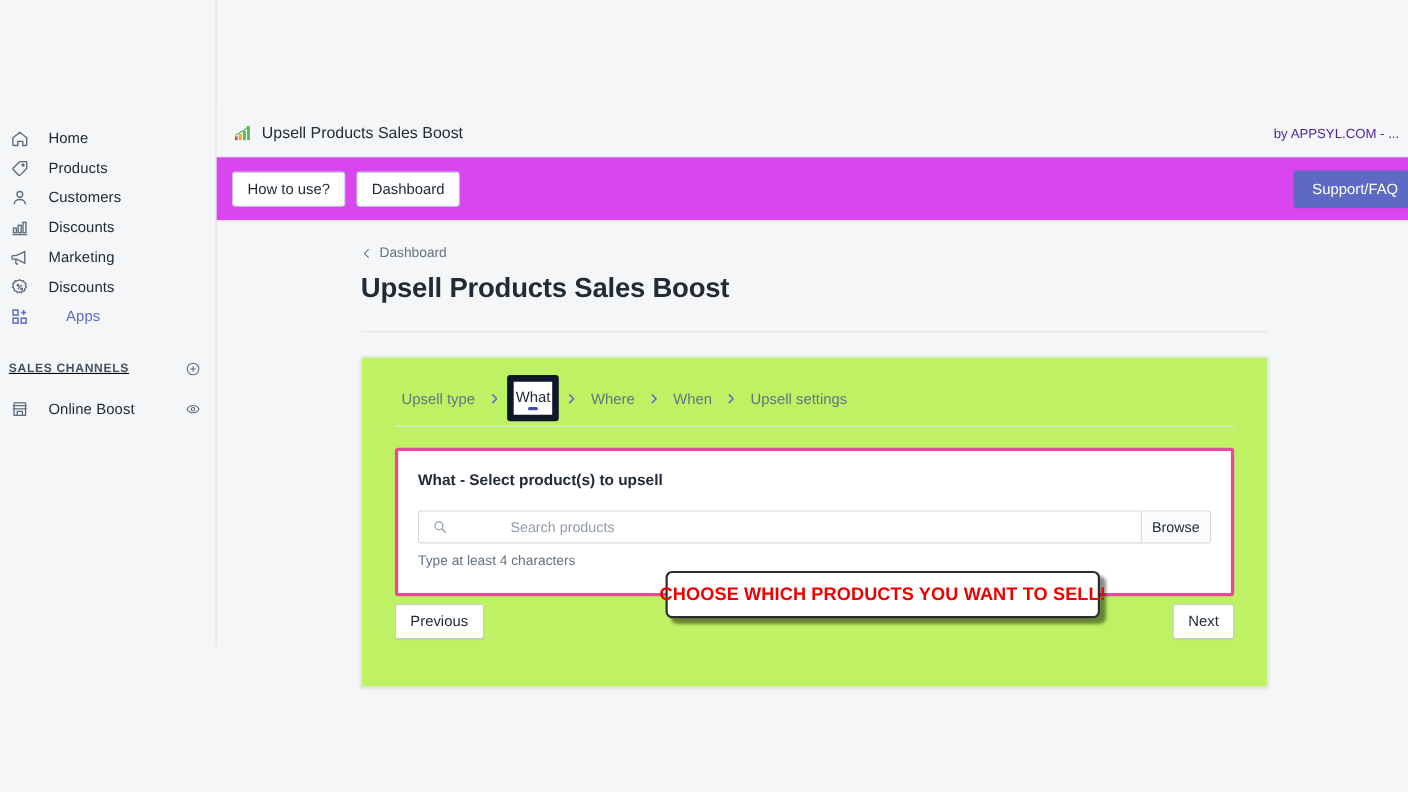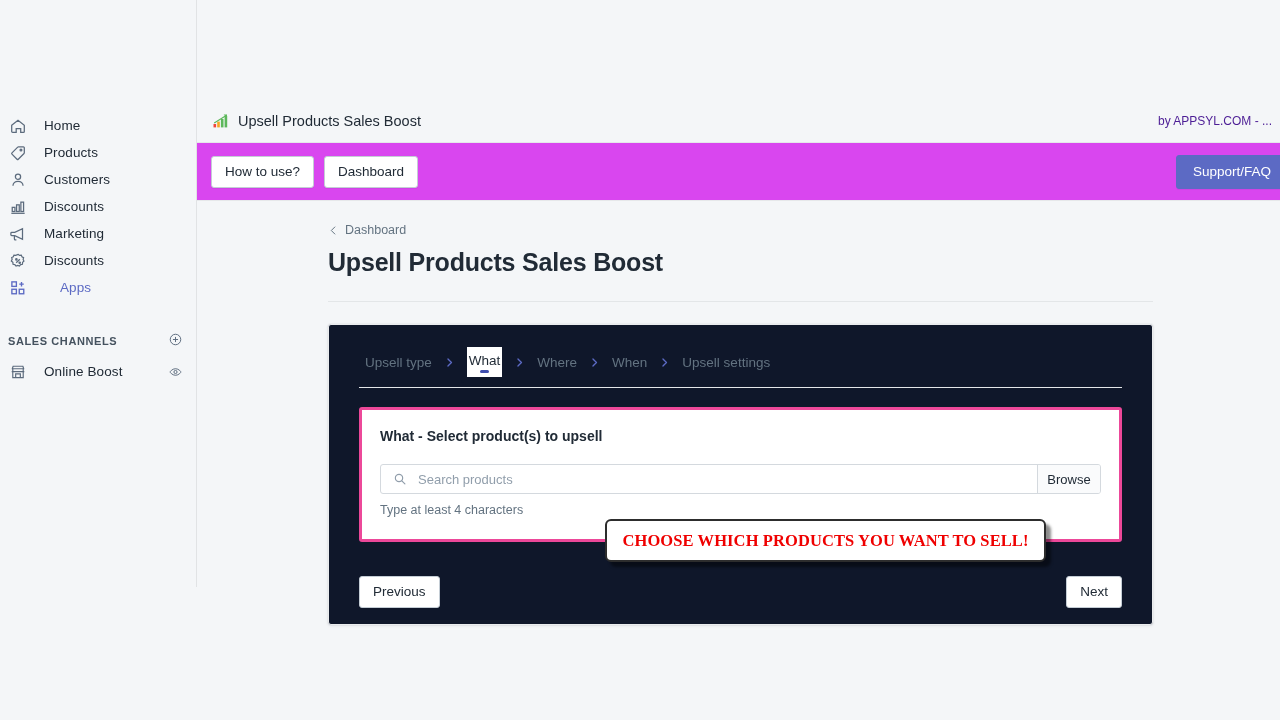--- a/index.html
+++ b/index.html
@@ -36,22 +36,22 @@
   .nav-item.active .nav-label { color: #5c6ac4; margin-left: 32px; }
   .nav-item.active .nav-icon { color: #5c6ac4; }
   .nav-badge {
     position: absolute; right: 16px; top: 50%; transform: translateY(-50%);
     min-width: 21px; height: 19px; border-radius: 10px;
     background: #dfe3e8; color: #414f5a;
     font-size: 11.5px; line-height: 19px; text-align: center;
     padding: 0 6px;
   }
   .sc-header {
-    display: flex; align-items: flex-end; justify-content: space-between;
-    padding: 0 14px 0 8px; height: 24px; margin-top: 22px;
+    display: flex; align-items: center; justify-content: space-between;
+    padding: 0 14px 0 8px; height: 24px; margin-top: 22px; text-decoration: underline;
   }
   .sc-title {
     font-size: 11px; font-weight: bold; letter-spacing: .6px;
     color: #45525f;
   }
   .sc-plus { color: #5c6b7d; display: flex; }
   .sc-item { margin-top: 11px; }
   .sc-eye { position: absolute; right: 14px; top: 50%; transform: translateY(-50%); color: #5c6b7d; display:flex; }
 
   
@@ -99,21 +99,21 @@
   }
   .page-title {
     font-size: 25px; font-weight: bold; color: #212b36;
     margin-top: 11px; letter-spacing: -.2px;
   }
   .title-rule {
     width: 825px; height: 1px; background: #e3e6e8; margin-top: 24px;
   }
 
   .card {
-    width: 825px; background: #0f172a;
+    width: 825px; background: #bef264;
     border: 1px solid #eaecee;
     border-radius: 3px;
     margin-top: 22px;
     box-shadow: 0 0 0 1px rgba(63,63,68,.03), 0 1px 3px rgba(63,63,68,.10);
     padding: 22px 30px 0;
     height: 301px;
     position: relative;
   }
 
   
@@ -143,52 +143,51 @@
     border-radius: 3px;
     background: #fff;
     padding: 18px 18px 22px;
   }
   .inner-title { font-size: 14px; font-weight: bold; color: #212b36; }
   .search-row {
     display: flex; margin-top: 20px;
     border: 1px solid #d4d9de; border-radius: 3px; overflow: hidden;
     background: #fff; height: 30px;
   }
-  .search-field { flex: 1; display: flex; align-items: center; padding-left: 12px; }
+  .search-field { flex: 1; display: flex; align-items: center; padding-left: 12px; gap: 46px; }
   .search-icon { color: #919eab; display:flex; }
   .search-input {
     border: 0; outline: 0; background: transparent;
     font-size: 13px; color: #212b36; margin-left: 11px; width: 90%;
     font-family: "Liberation Sans", sans-serif;
   }
   .search-input::placeholder { color: #919eab; }
   .browse-btn {
     width: 63px; border-left: 1px solid #d4d9de; background: #fafbfc;
     font-size: 13px; color: #212b36; cursor: pointer;
     display: flex; align-items: center; justify-content: center;
     font-family: "Liberation Sans", sans-serif;
   }
   .helper { font-size: 12.5px; color: #637381; margin-top: 9px; }
 
   .nav-buttons {
     display: flex; justify-content: space-between; align-items: center;
-    margin-top: 34px;
+    margin-top: 7px;
   }
 
   
   .callout {
     position: absolute; left: 605px; top: 519px;
-    width: 441px; height: 43px;
+    width: 395px; height: 43px;
     background: #fff;
     border: 2px solid #2d2d2d;
     border-radius: 6px;
     display: flex; align-items: center; justify-content: center;
     box-shadow: 5px 5px 3px rgba(0,0,0,.45);
     z-index: 20;
-    font-family: Liberation Serif, serif;
   }
   .callout-text {
     color: #ef0000; font-weight: bold; font-size: 16.5px;
     letter-spacing: .1px; white-space: nowrap;
   }
 </style>
 </head>
 <body>
 
 <div id="root">

